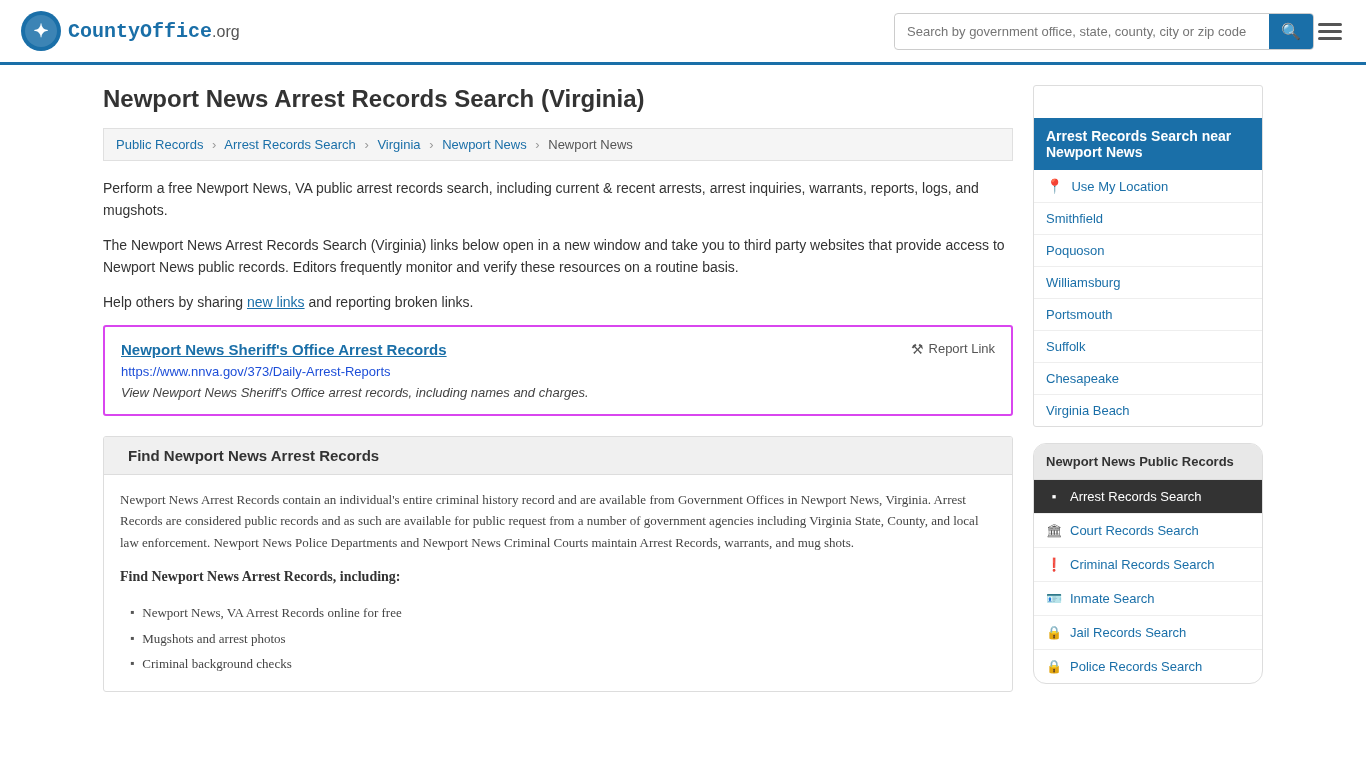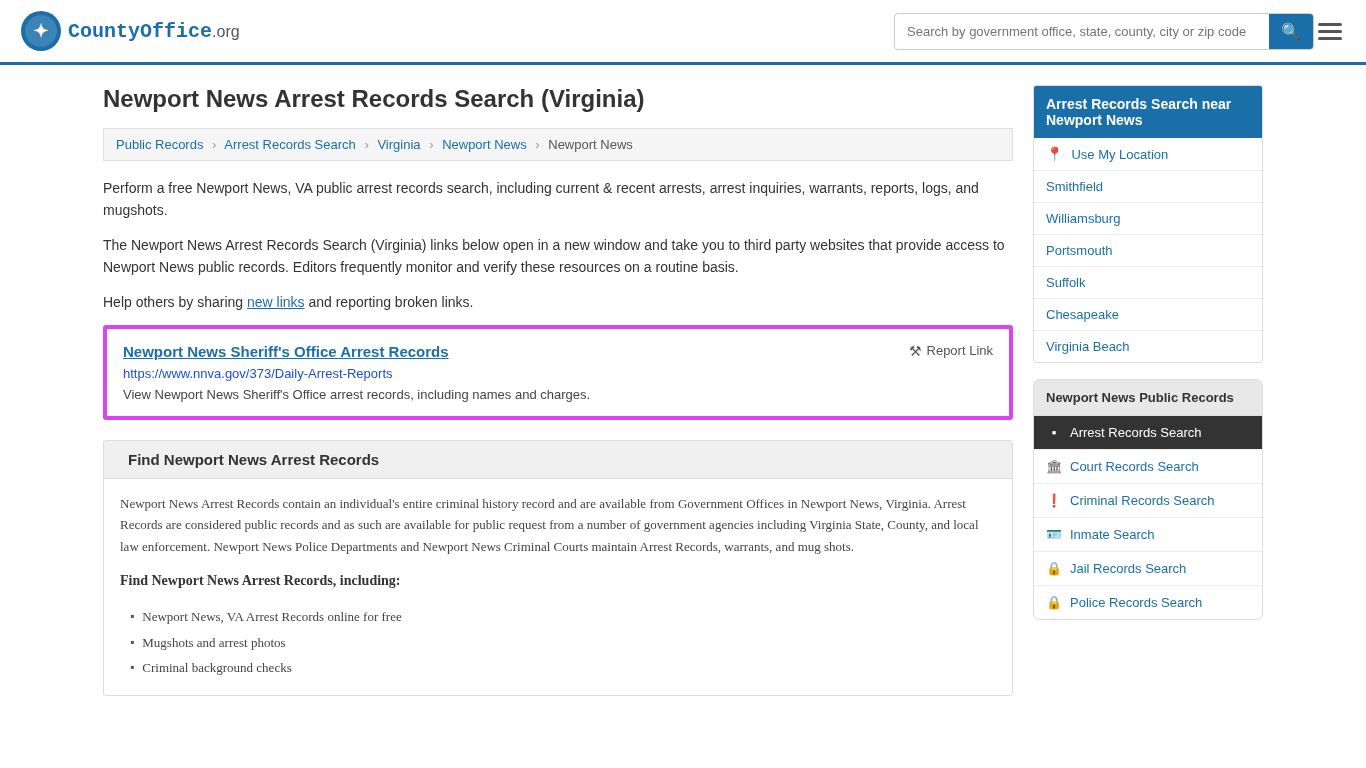--- a/index.html
+++ b/index.html
@@ -114,21 +114,21 @@
       margin-bottom: 12px;
       color: #333;
     }
     .intro-text a {
       color: #1a6fa8;
       text-decoration: underline;
     }
 
     
     .link-card {
-      border: 4px solid #d946ef;
+      border: 2px solid #d946ef;
       border-radius: 3px;
       padding: 14px 16px;
       margin-bottom: 20px;
       background: #fff;
     }
     .link-card-header {
       display: flex;
       justify-content: space-between;
       align-items: flex-start;
       margin-bottom: 6px;
@@ -152,20 +152,21 @@
     }
     .link-url {
       color: #1d4ed8;
       font-size: 13px;
       margin-bottom: 6px;
       display: block;
     }
     .link-desc {
       font-size: 13px;
       color: #444;
+      font-style: italic;
     }
 
     
     .section-box {
       border: 1px solid #ddd;
       border-radius: 3px;
       overflow: hidden;
     }
     .section-header {
       background: #f0f0f0;
@@ -215,20 +216,21 @@
       border-radius: 3px;
       overflow: hidden;
       margin-bottom: 16px;
     }
     .sidebar-title {
       background: #1a6fa8;
       color: #fff;
       font-size: 14px;
       font-weight: bold;
       padding: 10px 12px;
+      margin-top: 32px;
     }
     .sidebar-list {
       list-style: none;
     }
     .sidebar-list li {
       border-bottom: 1px solid #eee;
     }
     .sidebar-list li:last-child {
       border-bottom: none;
     }
@@ -245,21 +247,21 @@
       color: #1a6fa8;
     }
     .location-pin {
       color: #c00;
       font-size: 14px;
     }
 
     
     .sidebar-records {
       border: 1px solid #ddd;
-      border-radius: 6px;
+      border-radius: 13px;
       overflow: hidden;
     }
     .sidebar-records-title {
       background: #e8e8e8;
       color: #333;
       font-size: 13px;
       font-weight: bold;
       padding: 10px 12px;
       border-bottom: 1px solid #ddd;
     }
@@ -395,20 +397,23 @@
         <li class="use-location">
           <a href="#">
             <span class="location-pin">📍</span>
             <span>Use My Location</span>
           </a>
         </li>
         <li>
             <a href="#">Smithfield</a>
           </li>
         <li>
+            <a href="#">Poquoson</a>
+          </li>
+        <li>
             <a href="#">Williamsburg</a>
           </li>
         <li>
             <a href="#">Portsmouth</a>
           </li>
         <li>
             <a href="#">Suffolk</a>
           </li>
         <li>
             <a href="#">Chesapeake</a>

